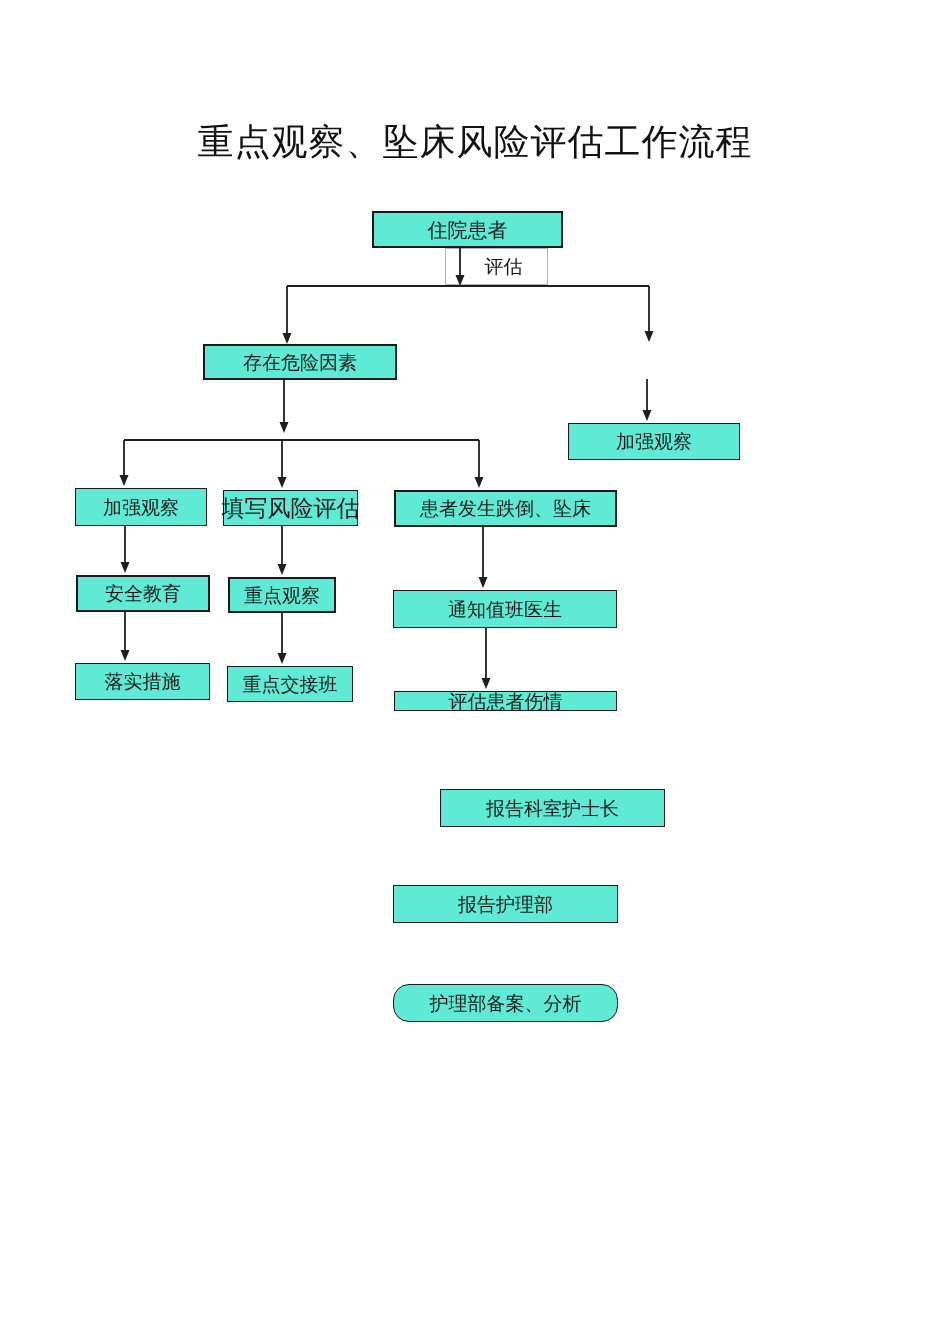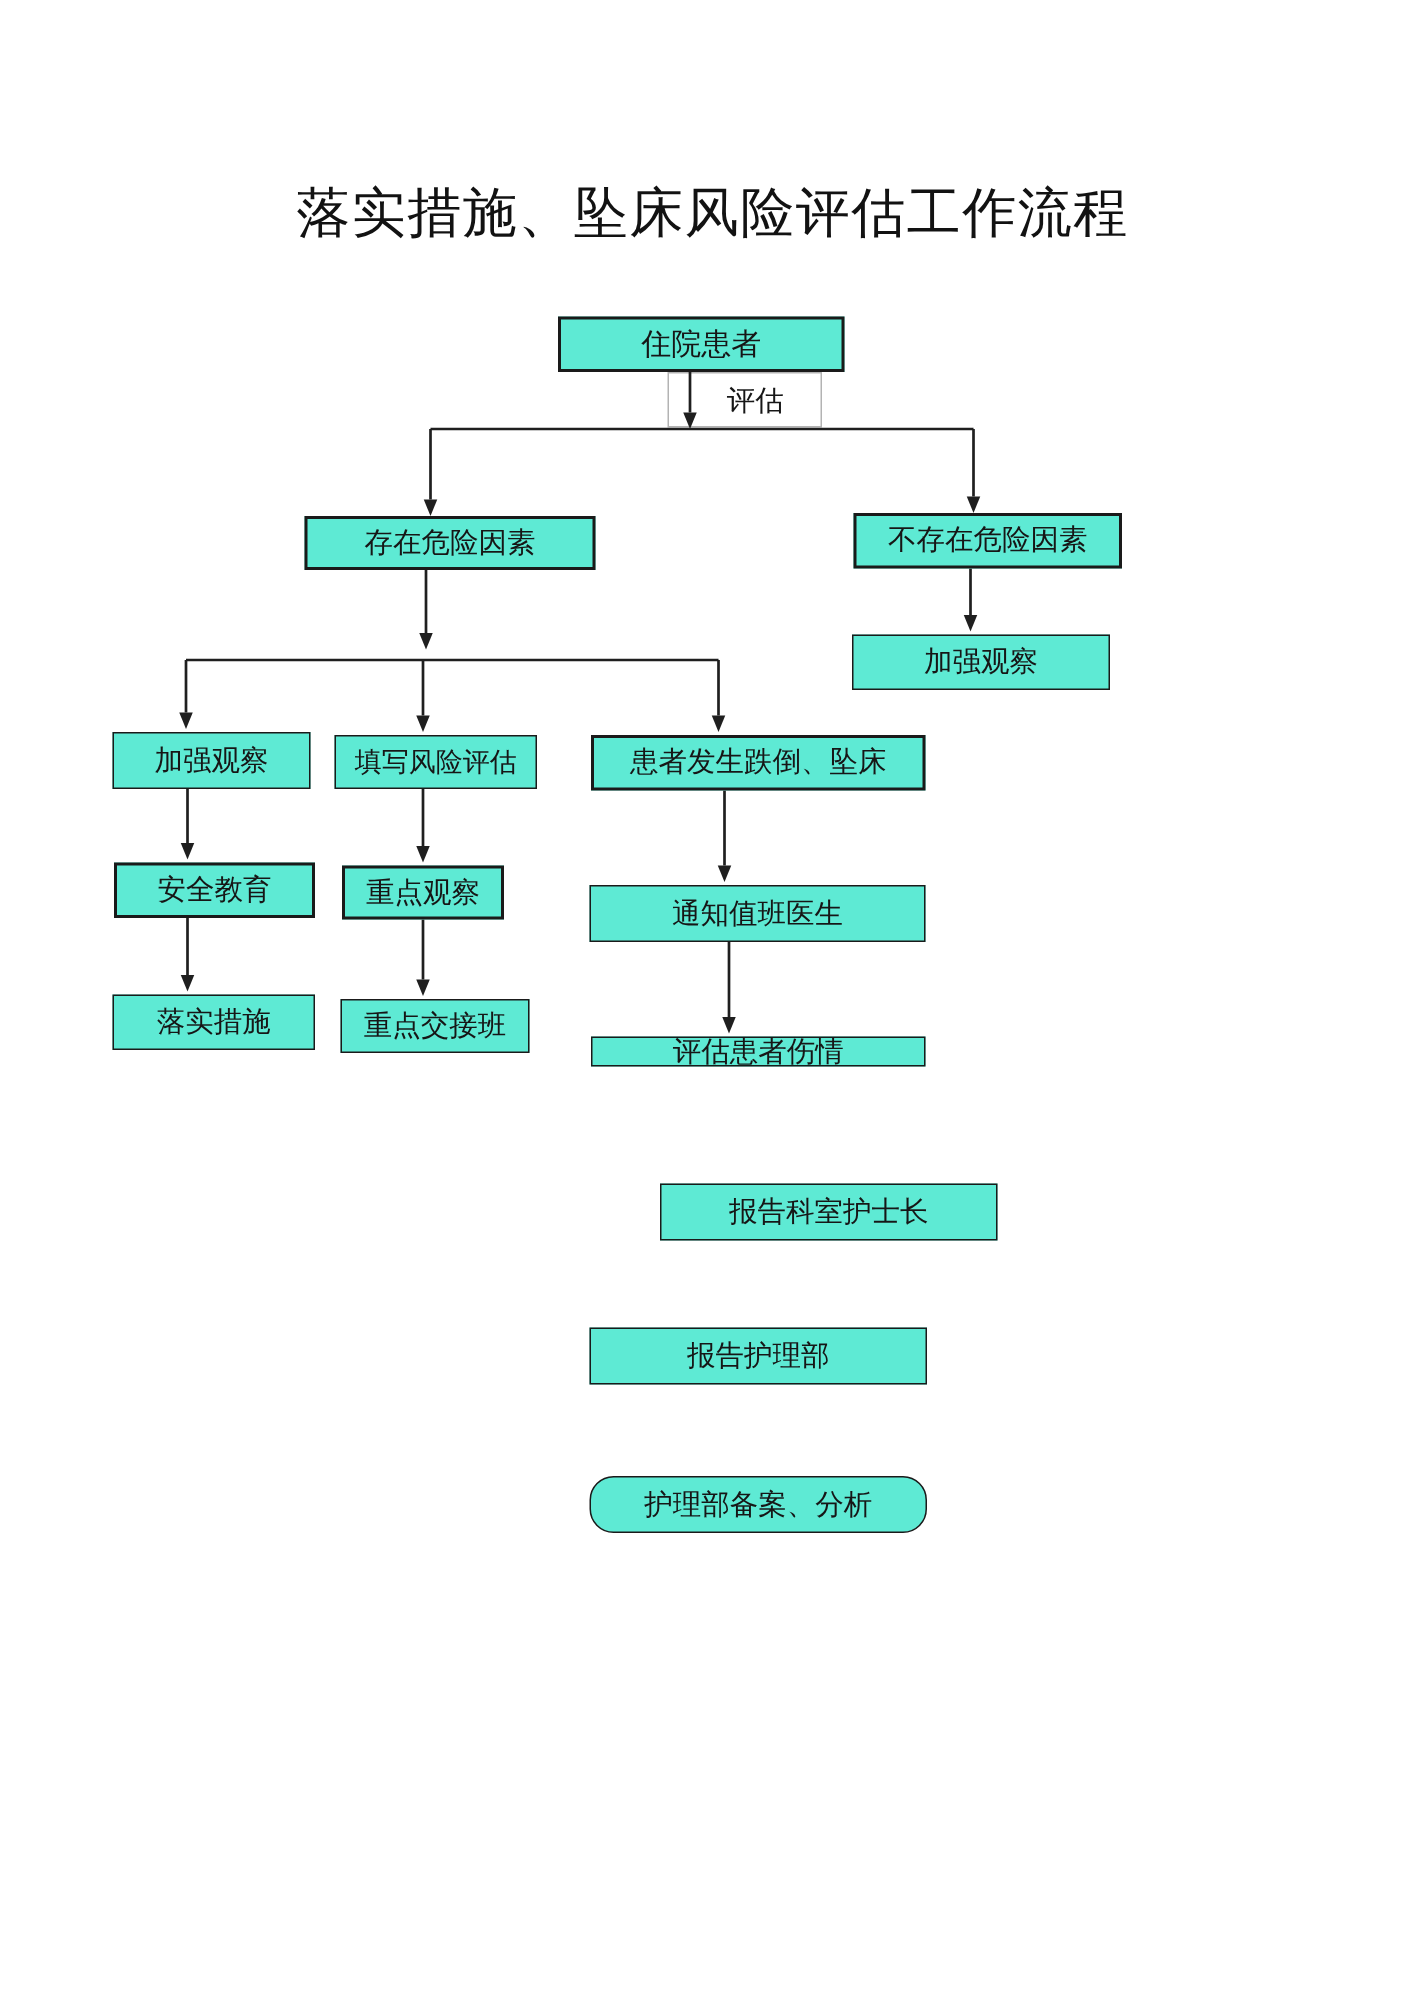--- a/index.html
+++ b/index.html
@@ -59,21 +59,21 @@
     z-index: 2;
   }
   svg.connectors line { stroke: #1f1f1f; stroke-width: 1.8; }
   svg.connectors polygon { fill: #1f1f1f; stroke: none; }
 </style>
 </head>
 <body>
 
 <div class="page">
 
-  <div class="title">落实措施、坠床风险评估工作流程</div>
+  <div class="title">重点观察、坠床风险评估工作流程</div>
 
   <div class="eval-box">评估</div>
 
   <svg class="connectors" viewBox="0 0 950 1344" xmlns="http://www.w3.org/2000/svg">
 
     <g>
       <line x1="460" y1="248" x2="460" y2="275"></line>
       <polygon points="455.5,275 464.5,275 460,286"></polygon>
     </g>
 
@@ -148,27 +148,26 @@
     <g>
       <line x1="486" y1="628" x2="486" y2="678"></line>
       <polygon points="481.5,678 490.5,678 486,689"></polygon>
     </g>
   </svg>
 
   <div class="node bw3" style="left:372px; top:211px; width:191px; height:37px; font-size:20px;">住院患者</div>
 
   <div class="node bw2" style="left:203px; top:344px; width:194px; height:36px;">存在危险因素</div>
 
-  <div class="node bw2" style="left:569px; top:342px; width:179px; height:37px;">不存在危险因素</div>
 
   <div class="node" style="left:568px; top:423px; width:172px; height:37px;">加强观察</div>
 
   <div class="node" style="left:75px; top:488px; width:132px; height:38px;">加强观察</div>
 
-  <div class="node" style="left:223px; top:490px; width:135px; height:36px; font-size:18px;">填写风险评估</div>
+  <div class="node" style="left:223px; top:490px; width:135px; height:36px; font-size:23px;">填写风险评估</div>
 
   <div class="node bw2" style="left:394px; top:490px; width:223px; height:37px;">患者发生跌倒、坠床</div>
 
   <div class="node bw2" style="left:76px; top:575px; width:134px; height:37px;">安全教育</div>
 
   <div class="node bw2" style="left:228px; top:577px; width:108px; height:36px;">重点观察</div>
 
   <div class="node" style="left:75px; top:663px; width:135px; height:37px;">落实措施</div>
 
   <div class="node" style="left:227px; top:666px; width:126px; height:36px;">重点交接班</div>

